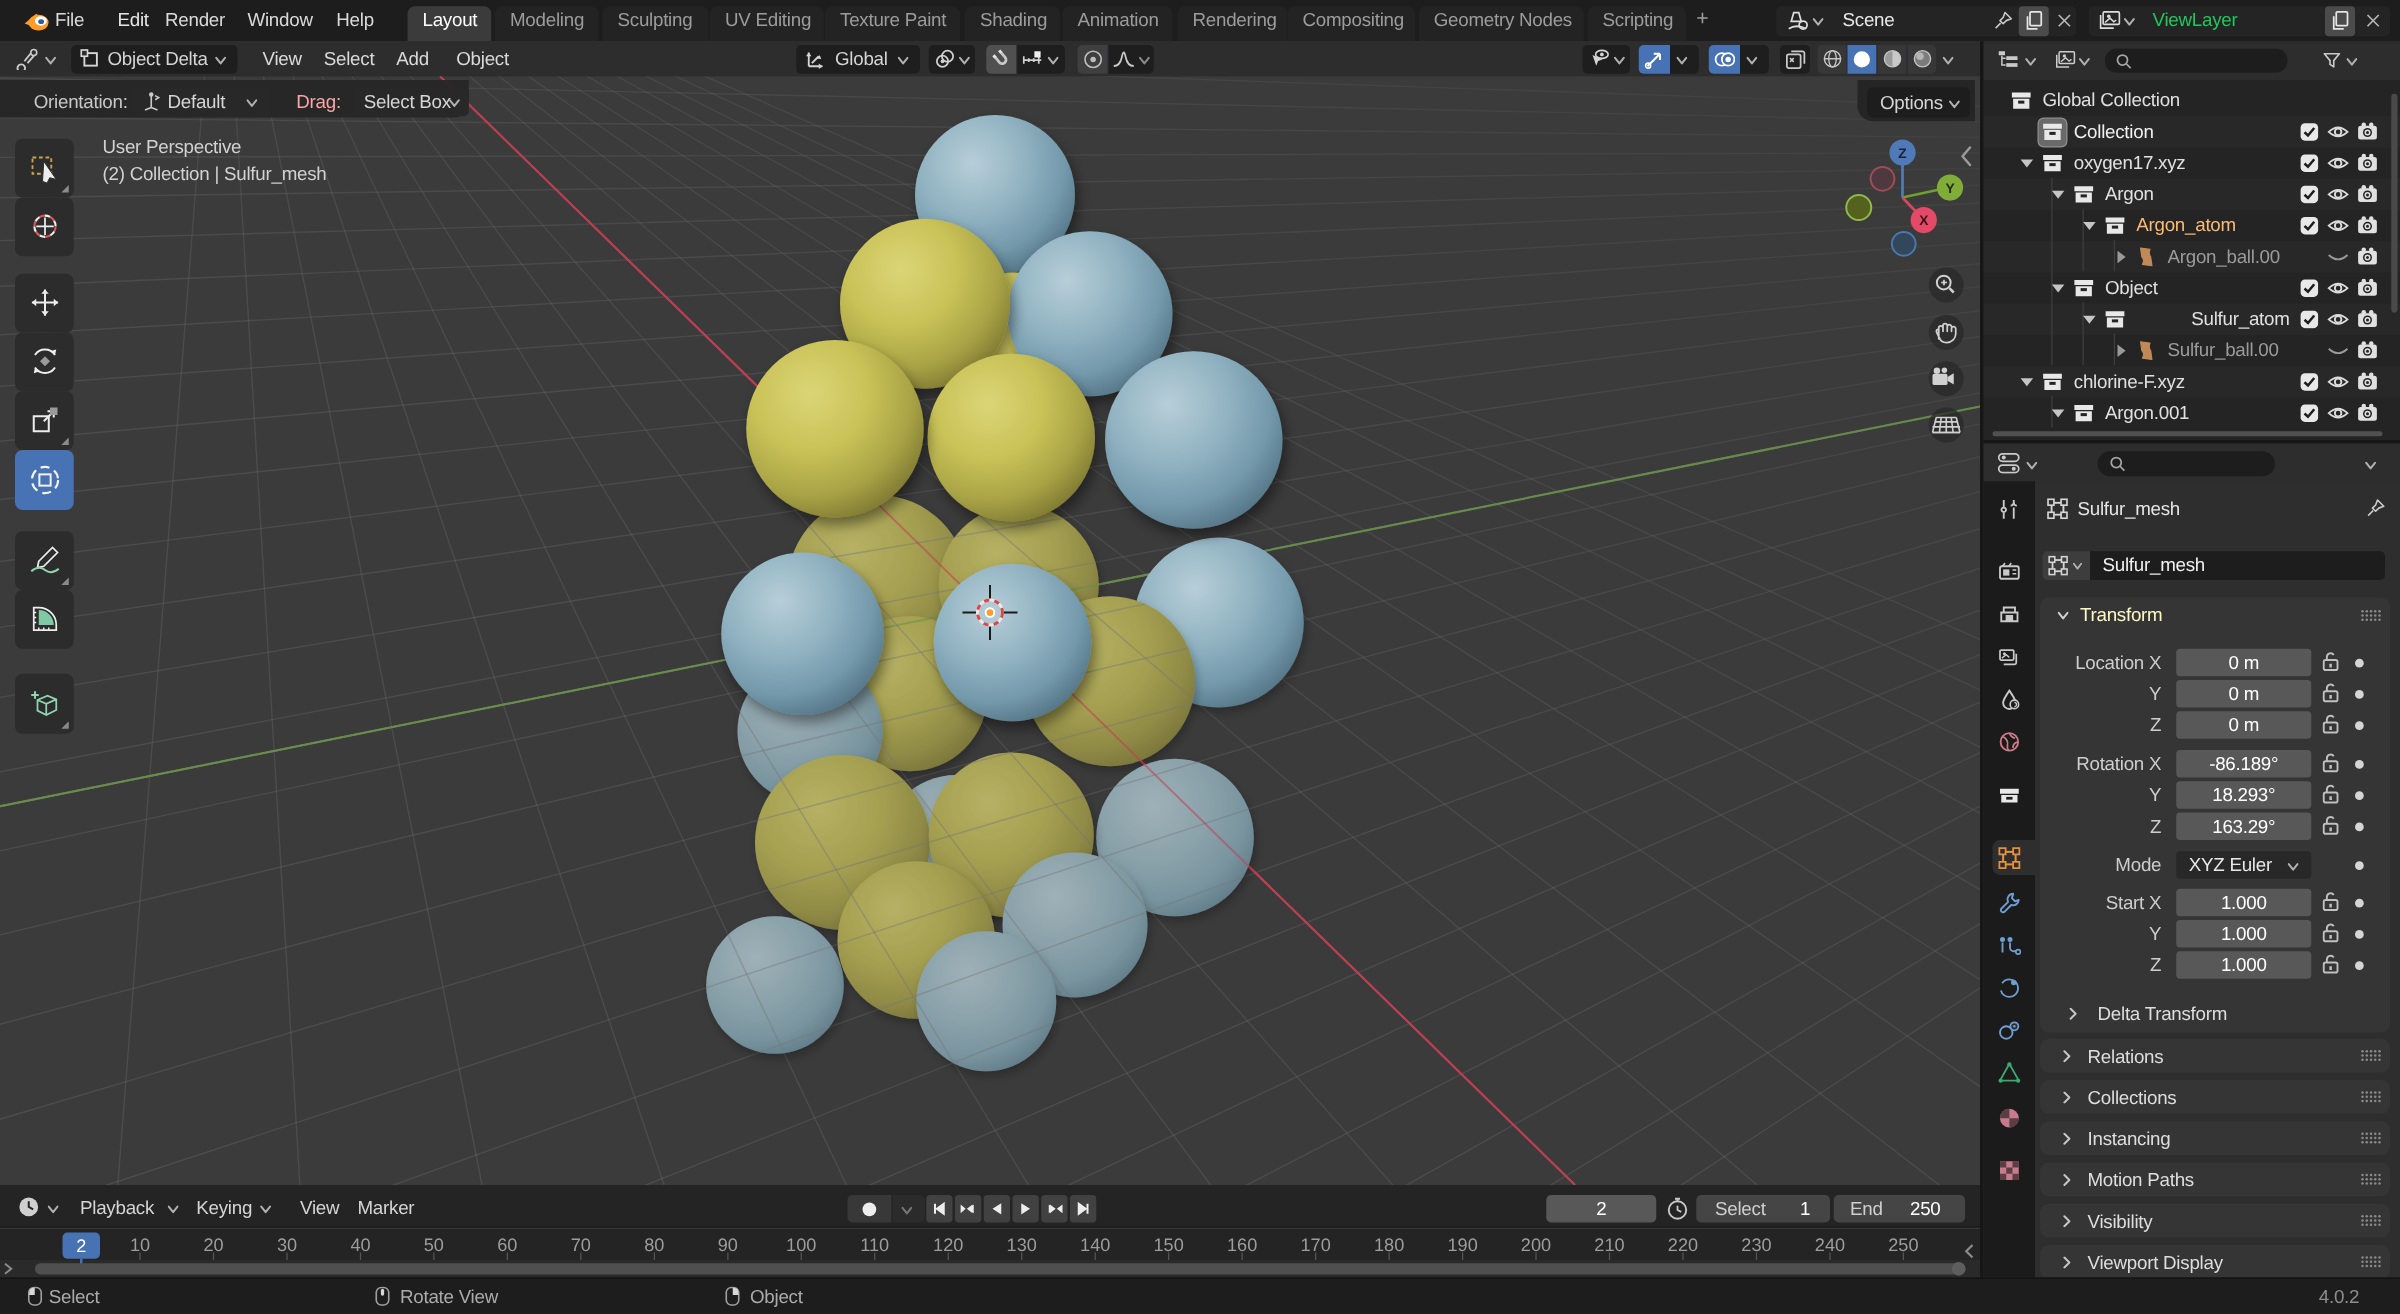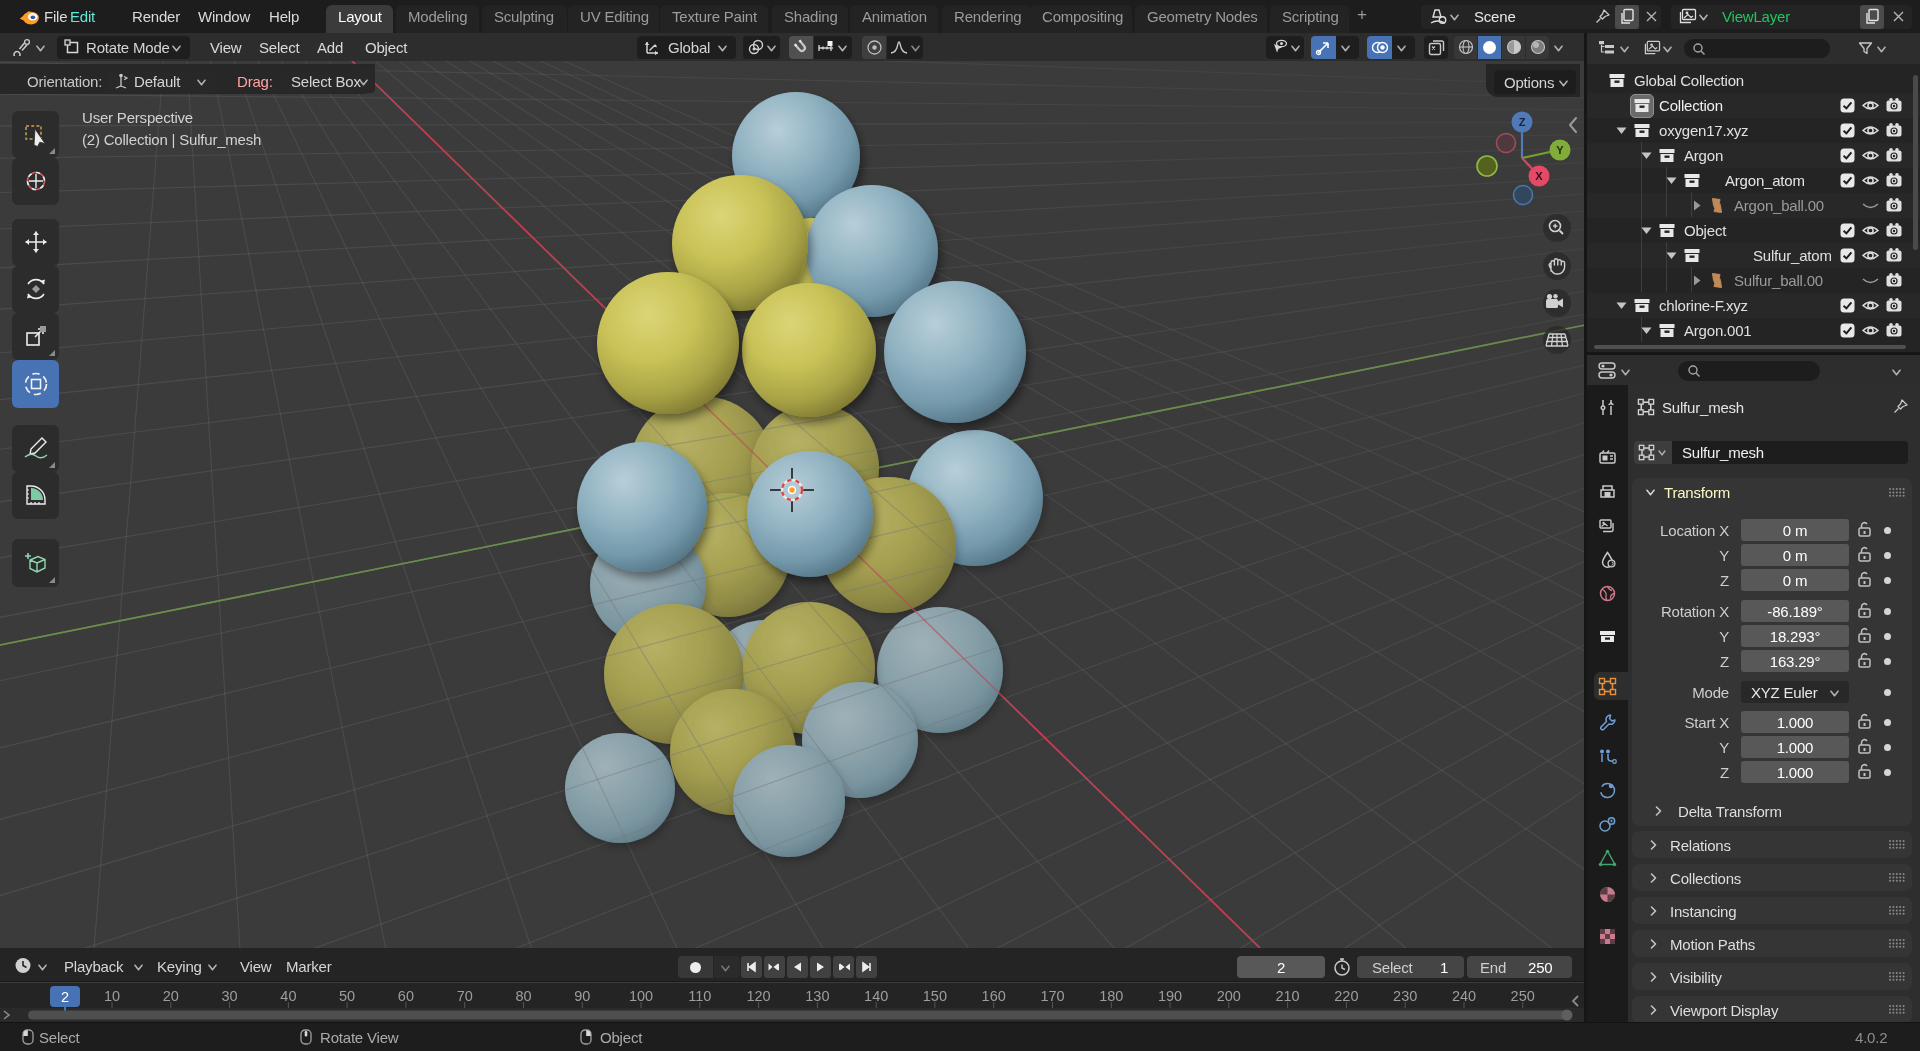--- a/index.html
+++ b/index.html
@@ -9,21 +9,21 @@
 <body>
 <div id="root">
     <div class="abs" style="left:0;top:0;width:1920px;height:33px;background:#1d1d1d;"></div>
     <svg class="abs" style="left:16px;top:6px" width="26" height="21" viewBox="0 0 28 21">
 <path d="M4 13 L14 4.5 l4.5 3.5 L9 15 Z" fill="#ff9b27"></path>
 <ellipse cx="16" cy="12.2" rx="8.6" ry="6.8" fill="#ff9b27"></ellipse>
 <ellipse cx="18" cy="10.8" rx="5.2" ry="4.1" fill="#fdfdfd"></ellipse>
 <ellipse cx="18.2" cy="11.4" rx="2.5" ry="2.0" fill="#275da9"></ellipse>
 </svg>
     <div class="txt" style="left:44px;top:9px;color:#dadada">File</div>
-    <div class="txt" style="left:70px;top:9px;color:#5eead4">Edit</div>
+    <div class="txt" style="left:94px;top:9px;color:#e5e5e5">Edit</div>
     <div class="txt" style="left:132px;top:9px;color:#dadada">Render</div>
     <div class="txt" style="left:198px;top:9px;color:#dadada">Window</div>
     <div class="txt" style="left:269px;top:9px;color:#dadada">Help</div>
     <div class="abs" style="left:326px;top:5px;width:67px;height:28px;background:#3b3b3b;border-radius:6px 6px 0 0;"></div>
     <div class="txt" style="left:338px;top:9px;color:#fdfdfd">Layout</div>
     <div class="abs" style="left:396px;top:5px;width:83px;height:28px;background:#232323;border-radius:6px 6px 0 0;"></div>
     <div class="txt" style="left:408px;top:9px;color:#9c9c9c">Modeling</div>
     <div class="abs" style="left:482px;top:5px;width:85px;height:28px;background:#232323;border-radius:6px 6px 0 0;"></div>
     <div class="txt" style="left:494px;top:9px;color:#9c9c9c">Sculpting</div>
     <div class="abs" style="left:568px;top:5px;width:91px;height:28px;background:#232323;border-radius:6px 6px 0 0;"></div>
@@ -90,21 +90,21 @@
 <circle cx="15" cy="4" r="2.4" fill="#2d2d2e" stroke="#ccc" stroke-width="1.3"></circle>
 </svg>
     <svg class="abs" style="left:36px;top:45px" width="9" height="8" viewBox="0 0 9.0 7.5">
       <path d="M1 1 L4.5 5.5 L8.0 1" stroke="#b0b0b0" stroke-width="1.6" fill="none" stroke-linecap="round" stroke-linejoin="round"></path>
     </svg>
     <div class="abs" style="left:57px;top:36px;width:133px;height:23px;background:#1e1e1e;border-radius:4px;"></div>
     <svg class="abs" style="left:64px;top:39px" width="17" height="17" viewBox="0 0 17 17">
 <rect x="3.5" y="3.5" width="10" height="10" fill="none" stroke="#d8d8d8" stroke-width="1.5"></rect>
 <rect x="1" y="1" width="5" height="5" fill="#2d2d2e" stroke="#d8d8d8" stroke-width="1.3"></rect>
 </svg>
-    <div class="txt" style="left:86px;top:40px;">Rotate Mode</div>
+    <div class="txt" style="left:86px;top:40px;">Object Delta</div>
     <svg class="abs" style="left:172px;top:45px" width="9" height="8" viewBox="0 0 9.0 7.5">
       <path d="M1 1 L4.5 5.5 L8.0 1" stroke="#b0b0b0" stroke-width="1.6" fill="none" stroke-linecap="round" stroke-linejoin="round"></path>
     </svg>
     <div class="txt" style="left:210px;top:40px;color:#dadada">View</div>
     <div class="txt" style="left:259px;top:40px;color:#dadada">Select</div>
     <div class="txt" style="left:317px;top:40px;color:#dadada">Add</div>
     <div class="txt" style="left:365px;top:40px;color:#dadada">Object</div>
     <div class="abs" style="left:637px;top:36px;width:99px;height:23px;background:#1e1e1e;border-radius:4px;"></div>
     <svg class="abs" style="left:643px;top:38px" width="18" height="18" viewBox="0 0 18 18">
 <path d="M4 15 L4 4 M4 15 L15 15" stroke="#d5d5d5" stroke-width="1.5" fill="none"></path>
@@ -768,21 +768,21 @@
     <div class="abs" style="left:1641px;top:167px;width:1px;height:25px;background:#3e3e3e;"></div>
     <div class="abs" style="left:1666px;top:167px;width:1px;height:25px;background:#3e3e3e;"></div>
     <svg class="abs" style="left:1666px;top:176px" width="11" height="9">
       <path d="M0.5 1.5 L10.5 1.5 L5.5 8 Z" fill="#c5c5c5"></path>
     </svg>
     <svg class="abs" style="left:1683px;top:172px" width="18" height="17" viewBox="0 0 18 17">
       <path d="M1.5 2 H16.5 V6 H1.5 Z" fill="#e8e8e8"></path>
       <path d="M2.5 7 H15.5 V15 H2.5 Z" fill="#e8e8e8"></path>
       <rect x="6.5" y="8.5" width="5" height="2.4" fill="#242425"></rect>
     </svg>
-    <div class="txt" style="left:1709px;top:173px;color:#e5e5e5;width:125px;height:18px;overflow:hidden;margin-left:16px;">Argon_atom</div>
+    <div class="txt" style="left:1709px;top:173px;color:#fdba74;width:125px;height:18px;overflow:hidden;">Argon_atom</div>
     <svg class="abs" style="left:1840px;top:173px" width="15" height="15" viewBox="0 0 15 15">
       <rect x="0.5" y="0.5" width="14" height="14" rx="3.5" fill="#e8e8e8"></rect>
       <path d="M3.6 7.8 L6.4 10.4 L11.4 4.4" stroke="#1d1d1d" stroke-width="2" fill="none"></path>
     </svg>
     <svg class="abs" style="left:1861px;top:173px" width="19" height="15" viewBox="0 0 19 15">
       <path d="M2 7.5 Q9.5 0.5 17 7.5 Q9.5 14.5 2 7.5 Z" fill="none" stroke="#dcdcdc" stroke-width="1.5"></path>
       <circle cx="9.5" cy="7.5" r="2.6" fill="none" stroke="#dcdcdc" stroke-width="1.5"></circle>
     </svg>
     <svg class="abs" style="left:1885px;top:172px" width="18" height="16" viewBox="0 0 18 16">
       <rect x="1.5" y="3.5" width="15" height="11" rx="2" fill="#e0e0e0"></rect>

